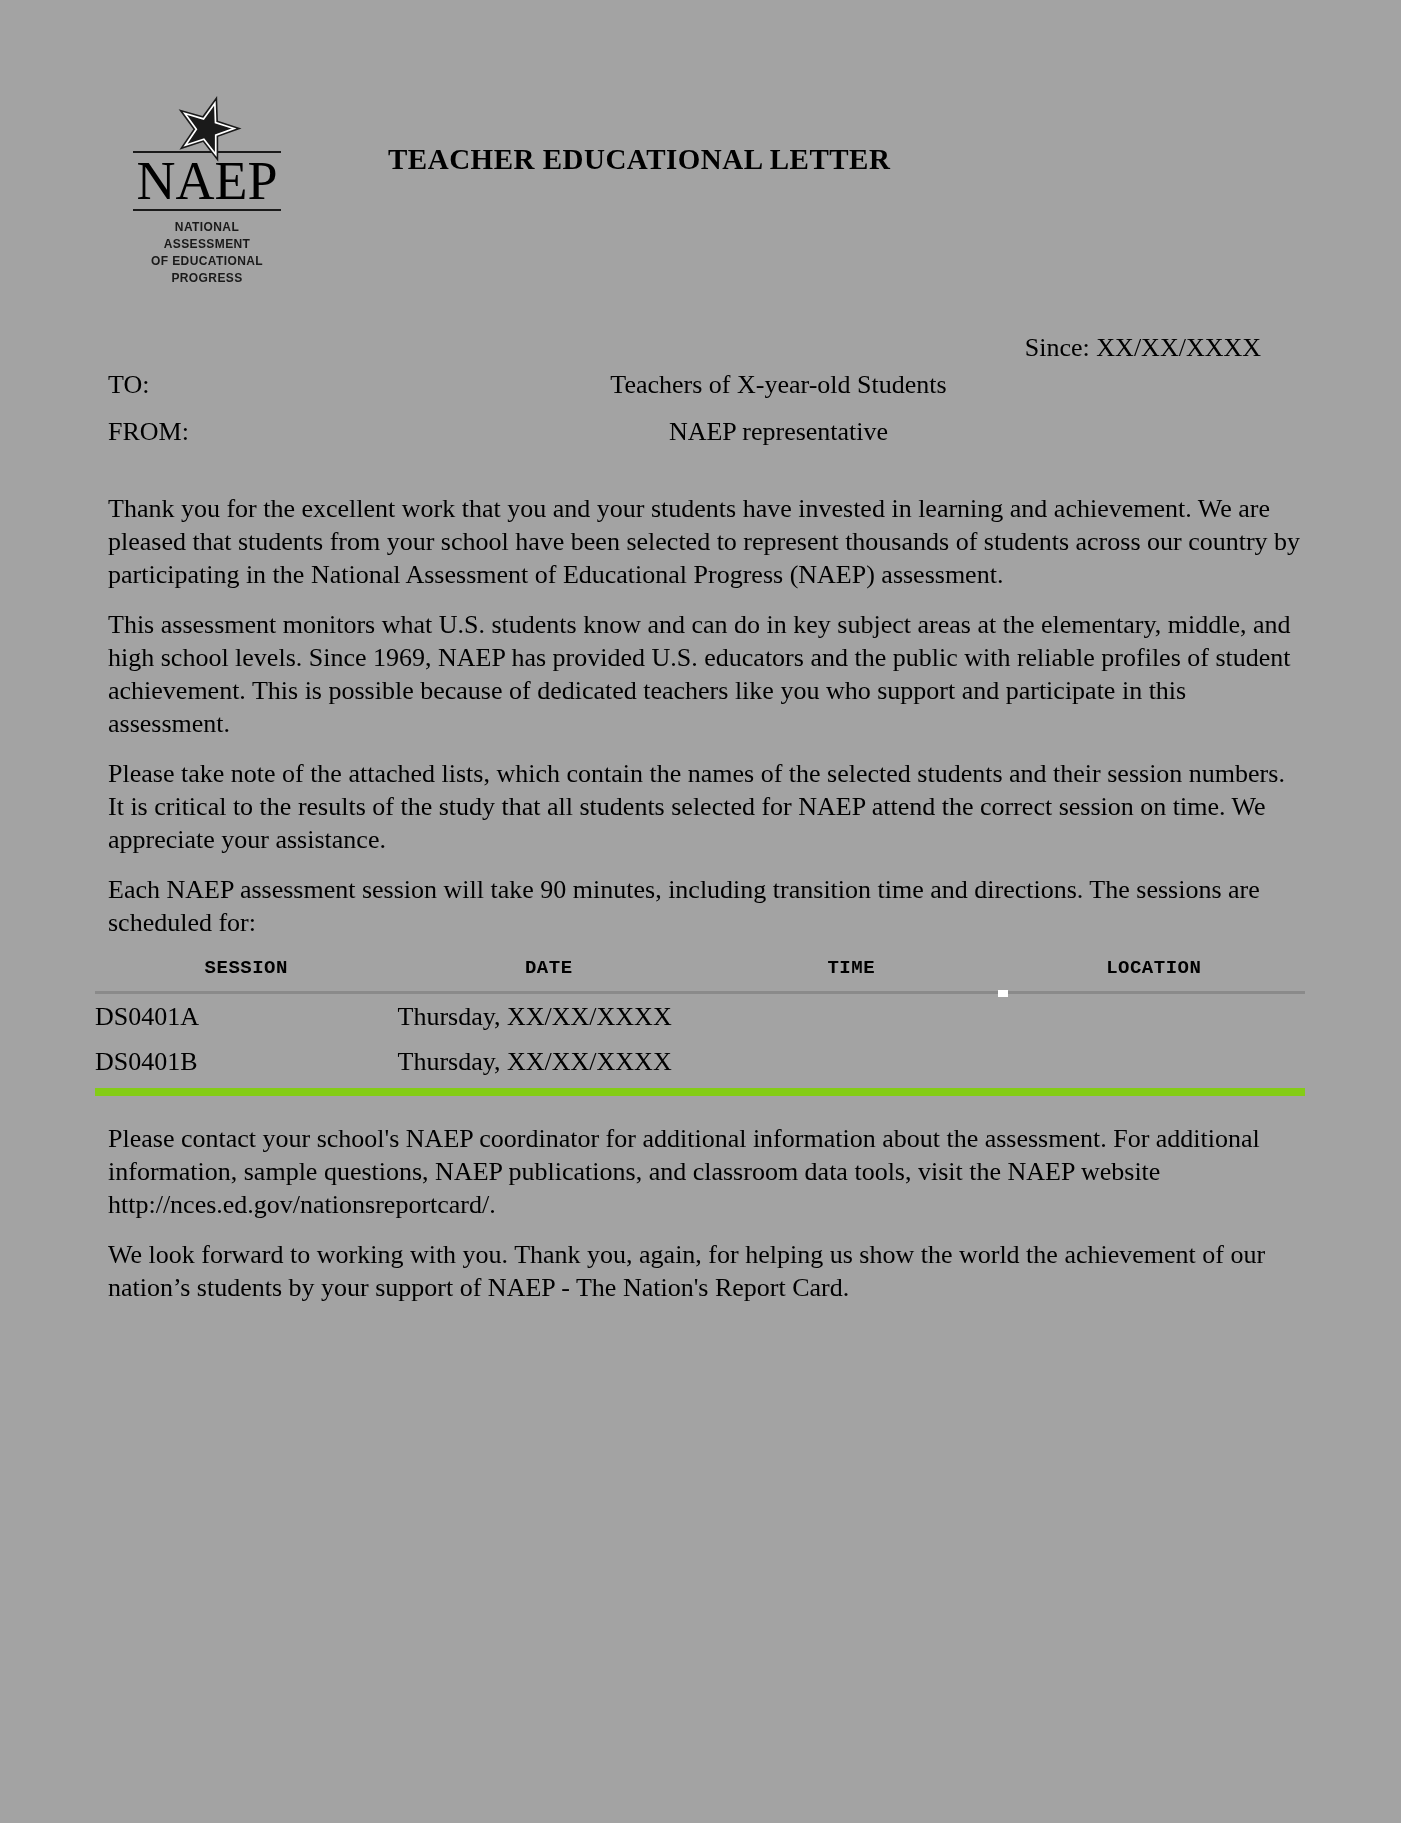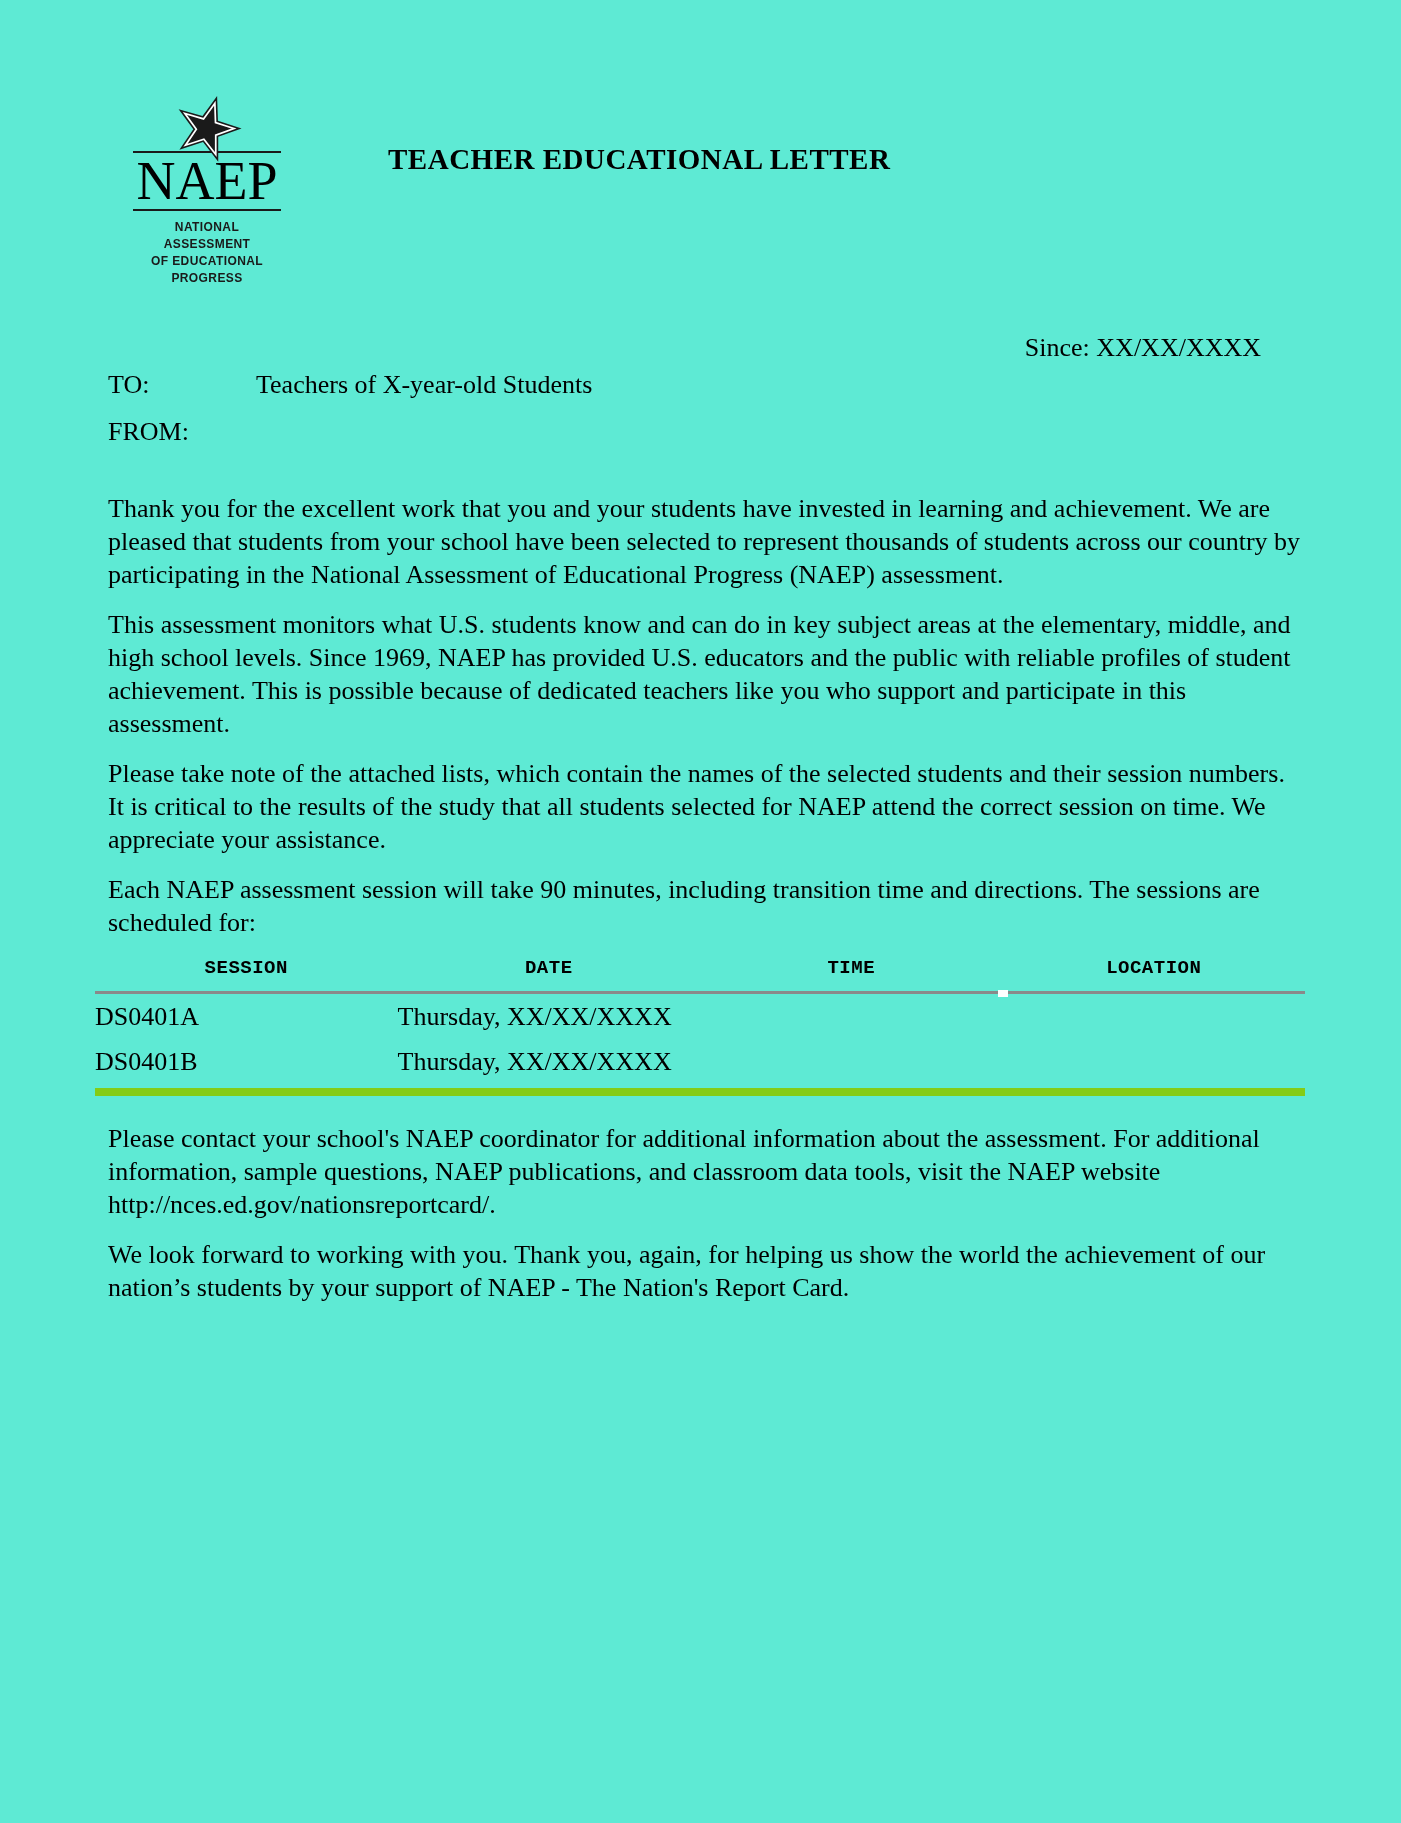--- a/index.html
+++ b/index.html
@@ -4,21 +4,21 @@
 <style>
   html, body {
     margin: 0;
     padding: 0;
     background: #ffffff;
   }
   .page {
     position: relative;
     width: 1401px;
     height: 1823px;
-    background: #5eead4;
+    background: #a3a3a3;
     color: #000000;
     font-family: "Liberation Serif", serif;
     font-size: 26px;
     line-height: 33px;
     box-sizing: border-box;
     padding: 95px 100px 0 108px;
     overflow: hidden;
   }
 
   
@@ -90,20 +90,21 @@
   }
   .memo-row {
     display: flex;
     margin-bottom: 14px;
   }
   .memo-label {
     flex: 0 0 148px;
   }
   .memo-value {
     flex: 1 1 auto;
+    text-align: center;
   }
 
   
   p.body-par {
     margin: 0 0 17px 0;
   }
   p.body-par.first {
     margin-top: 44px;
   }
 
@@ -175,20 +176,21 @@
 
   <div class="date-line">Since: XX/XX/XXXX</div>
 
   <div class="memo">
     <div class="memo-row">
       <span class="memo-label">TO:</span>
       <span class="memo-value">Teachers of X-year-old Students</span>
     </div>
     <div class="memo-row">
       <span class="memo-label">FROM:</span>
+      <span class="memo-value">NAEP representative</span>
     </div>
   </div>
 
   <p class="body-par first">Thank you for the excellent work that you and your students have invested in learning and achievement. We are pleased that students from your school have been selected to represent thousands of students across our country by participating in the National Assessment of Educational Progress (NAEP) assessment.</p>
   <p class="body-par">This assessment monitors what U.S. students know and can do in key subject areas at the elementary, middle, and high school levels.  Since 1969, NAEP has provided U.S. educators and the public with reliable profiles of student achievement.  This is possible because of dedicated teachers like you who support and participate in this assessment.</p>
   <p class="body-par">Please take note of the attached lists, which contain the names of the selected students and their session numbers.  It is critical to the results of the study that all students selected for NAEP attend the correct session on time.  We appreciate your assistance.</p>
   <p class="body-par">Each NAEP assessment session will take 90 minutes, including transition time and directions.  The sessions are scheduled for:</p>
 
   <div class="table-wrap">
     <table>

